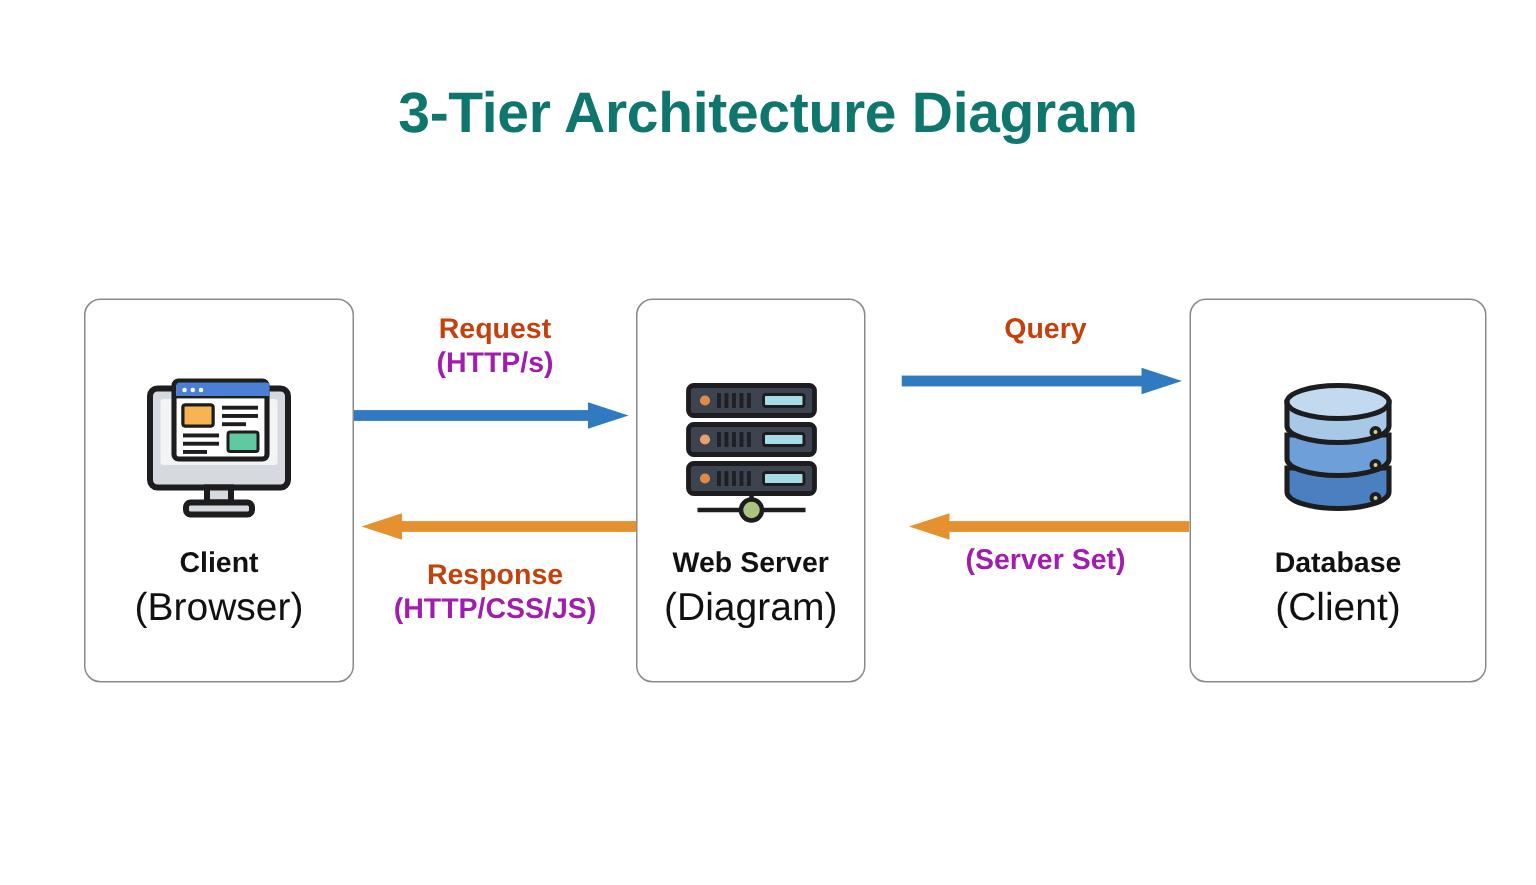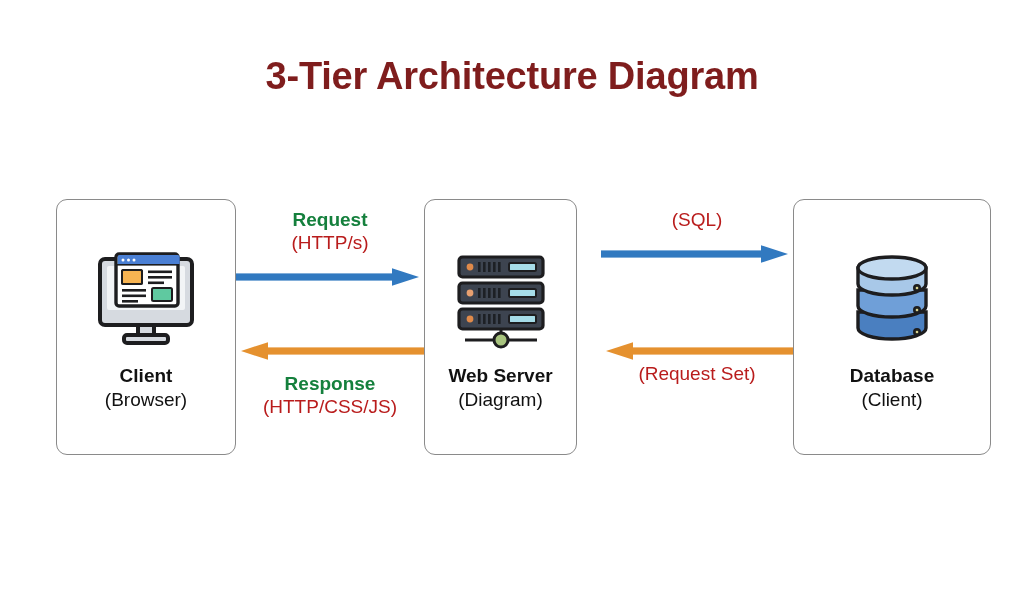--- a/index.html
+++ b/index.html
@@ -20,21 +20,21 @@
   
   #page-title {
     position: absolute;
     left: 0;
     top: 55px;
     width: 1024px;
     text-align: center;
     font-size: 38px;
     font-weight: bold;
     letter-spacing: -0.2px;
-    color: #7f1d1d;
+    color: #0f766e;
   }
 
   
   .tier-box {
     position: absolute;
     box-sizing: border-box;
     background: #ffffff;
     border: 1.5px solid #8a8a8a;
     border-radius: 11px;
     display: flex;
@@ -54,49 +54,49 @@
     justify-content: center;
   }
   .tier-label {
     margin-top: 12px;
     font-size: 19px;
     font-weight: bold;
     line-height: 1.25;
     color: #111111;
   }
   .tier-sublabel {
-    font-size: 19px;
+    font-size: 26px;
     font-weight: normal;
     line-height: 1.25;
     color: #111111;
   }
 
   
   .connector {
     position: absolute;
   }
   #connector-request  { left: 236px; top: 208px; width: 188px; height: 90px; }
   #connector-response { left: 236px; top: 340px; width: 188px; height: 92px; }
   #connector-query    { left: 601px; top: 208px; width: 192px; height: 90px; }
   #connector-data     { left: 601px; top: 340px; width: 192px; height: 92px; }
 
   .conn-label {
     text-align: center;
     font-size: 19px;
     font-weight: bold;
     line-height: 1.22;
-    color: #15803d;
+    color: #c2410c;
     white-space: nowrap;
   }
   .conn-sublabel {
     text-align: center;
     font-size: 19px;
-    font-weight: normal;
+    font-weight: bold;
     line-height: 1.22;
-    color: #b91c1c;
+    color: #a21caf;
     white-space: nowrap;
   }
   .arrow-slot {
     width: 100%;
     display: block;
   }
   .arrow-slot.top-arrow { margin-top: 12px; }
   .conn-text-below { margin-top: 10px; }
 
   
@@ -226,30 +226,30 @@
     <svg width="188" height="22" viewBox="0 0 188 22">
       <rect x="28" y="7.4" width="160" height="7.2" fill="#e5912f"></rect>
       <path d="M32 2.2 L5 11 L32 19.8 Z" fill="#e5912f"></path>
     </svg>
   </span>
   <div class="conn-label conn-text-below">Response</div>
   <div class="conn-sublabel">(HTTP/CSS/JS)</div>
 </div>
 
 <div class="connector" id="connector-query">
-  <div class="conn-sublabel">(SQL)</div>
+  <div class="conn-label">Query</div>
   <span class="arrow-slot top-arrow">
     <svg width="192" height="22" viewBox="0 0 192 22">
       <rect x="0" y="7.4" width="164" height="7.2" fill="#3179c0"></rect>
       <path d="M160 2.2 L187 11 L160 19.8 Z" fill="#3179c0"></path>
     </svg>
   </span>
 </div>
 
 <div class="connector" id="connector-data">
   <span class="arrow-slot">
     <svg width="192" height="22" viewBox="0 0 192 22">
       <rect x="28" y="7.4" width="164" height="7.2" fill="#e5912f"></rect>
       <path d="M32 2.2 L5 11 L32 19.8 Z" fill="#e5912f"></path>
     </svg>
   </span>
-  <div class="conn-sublabel">(Request Set)</div>
+  <div class="conn-sublabel">(Server Set)</div>
 </div>
 
 </body></html>

